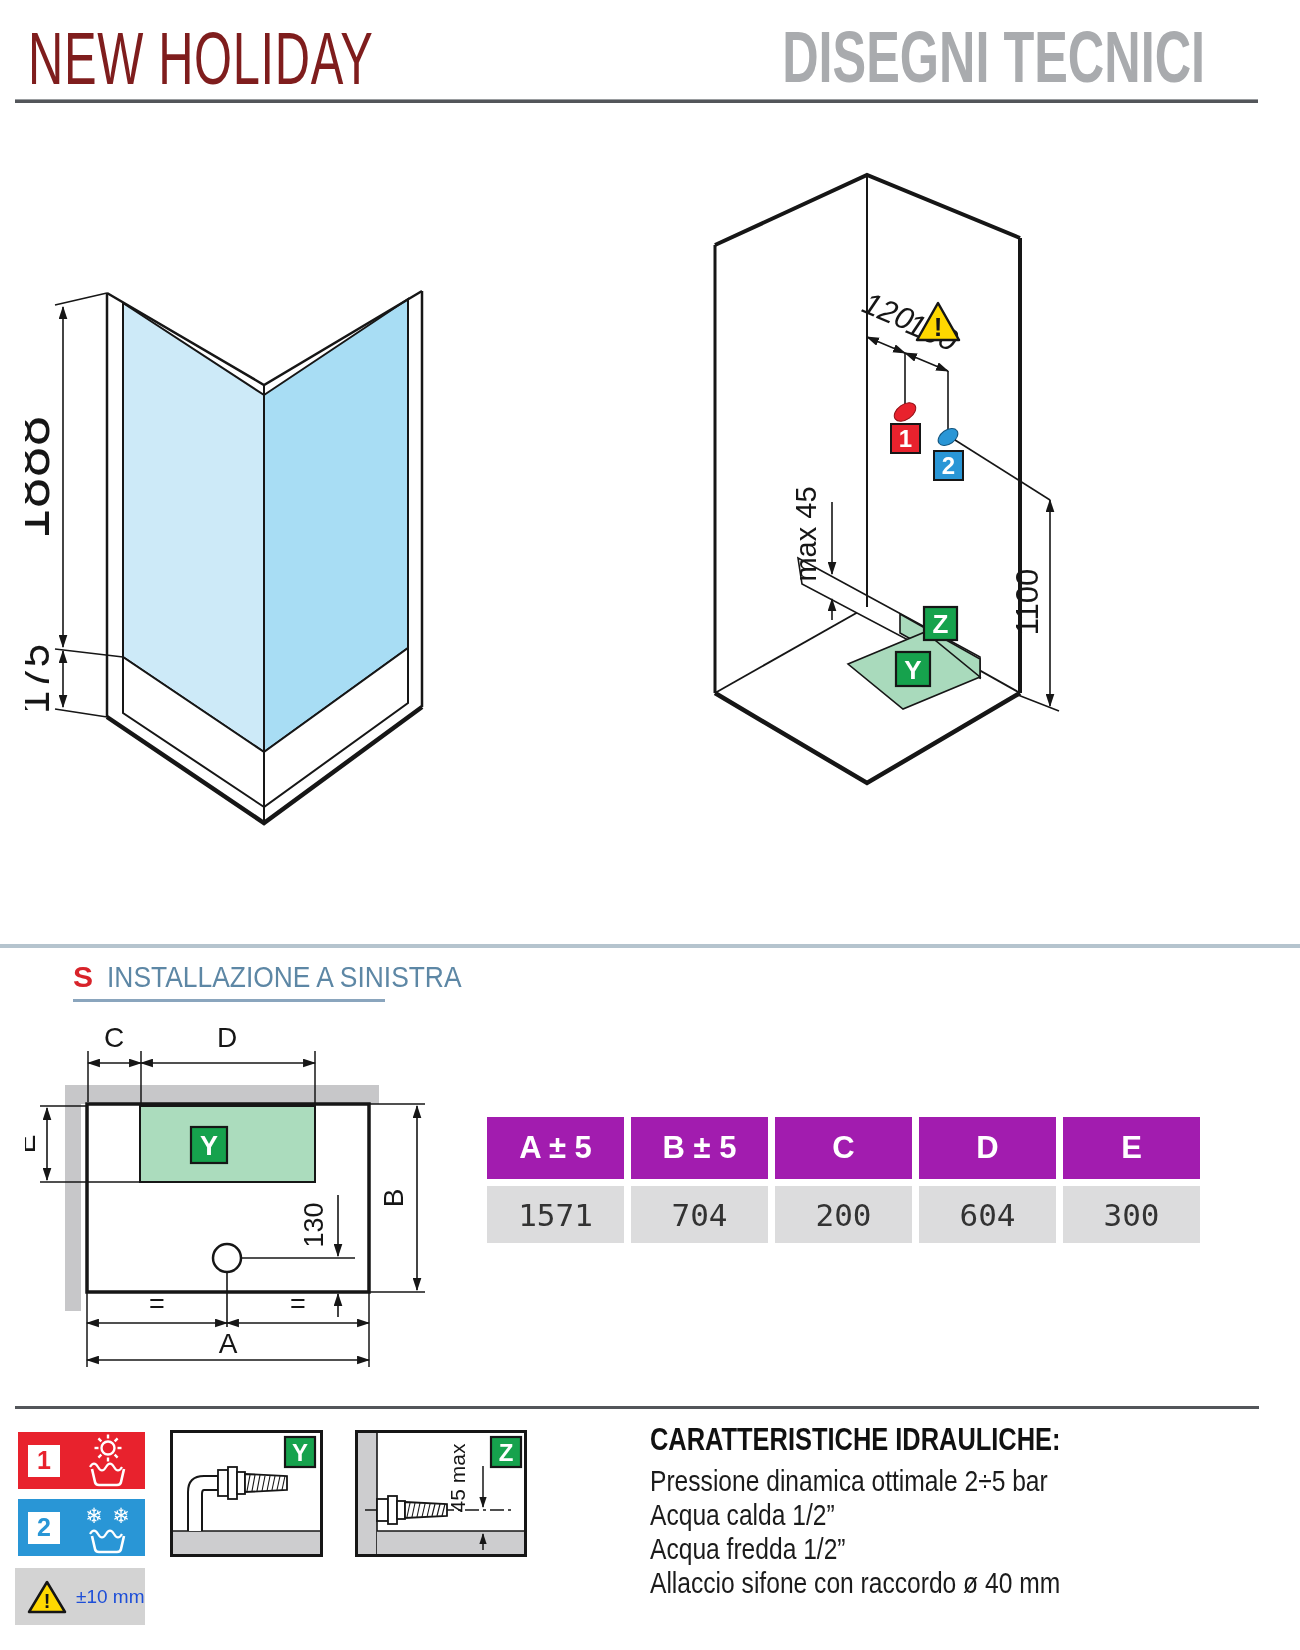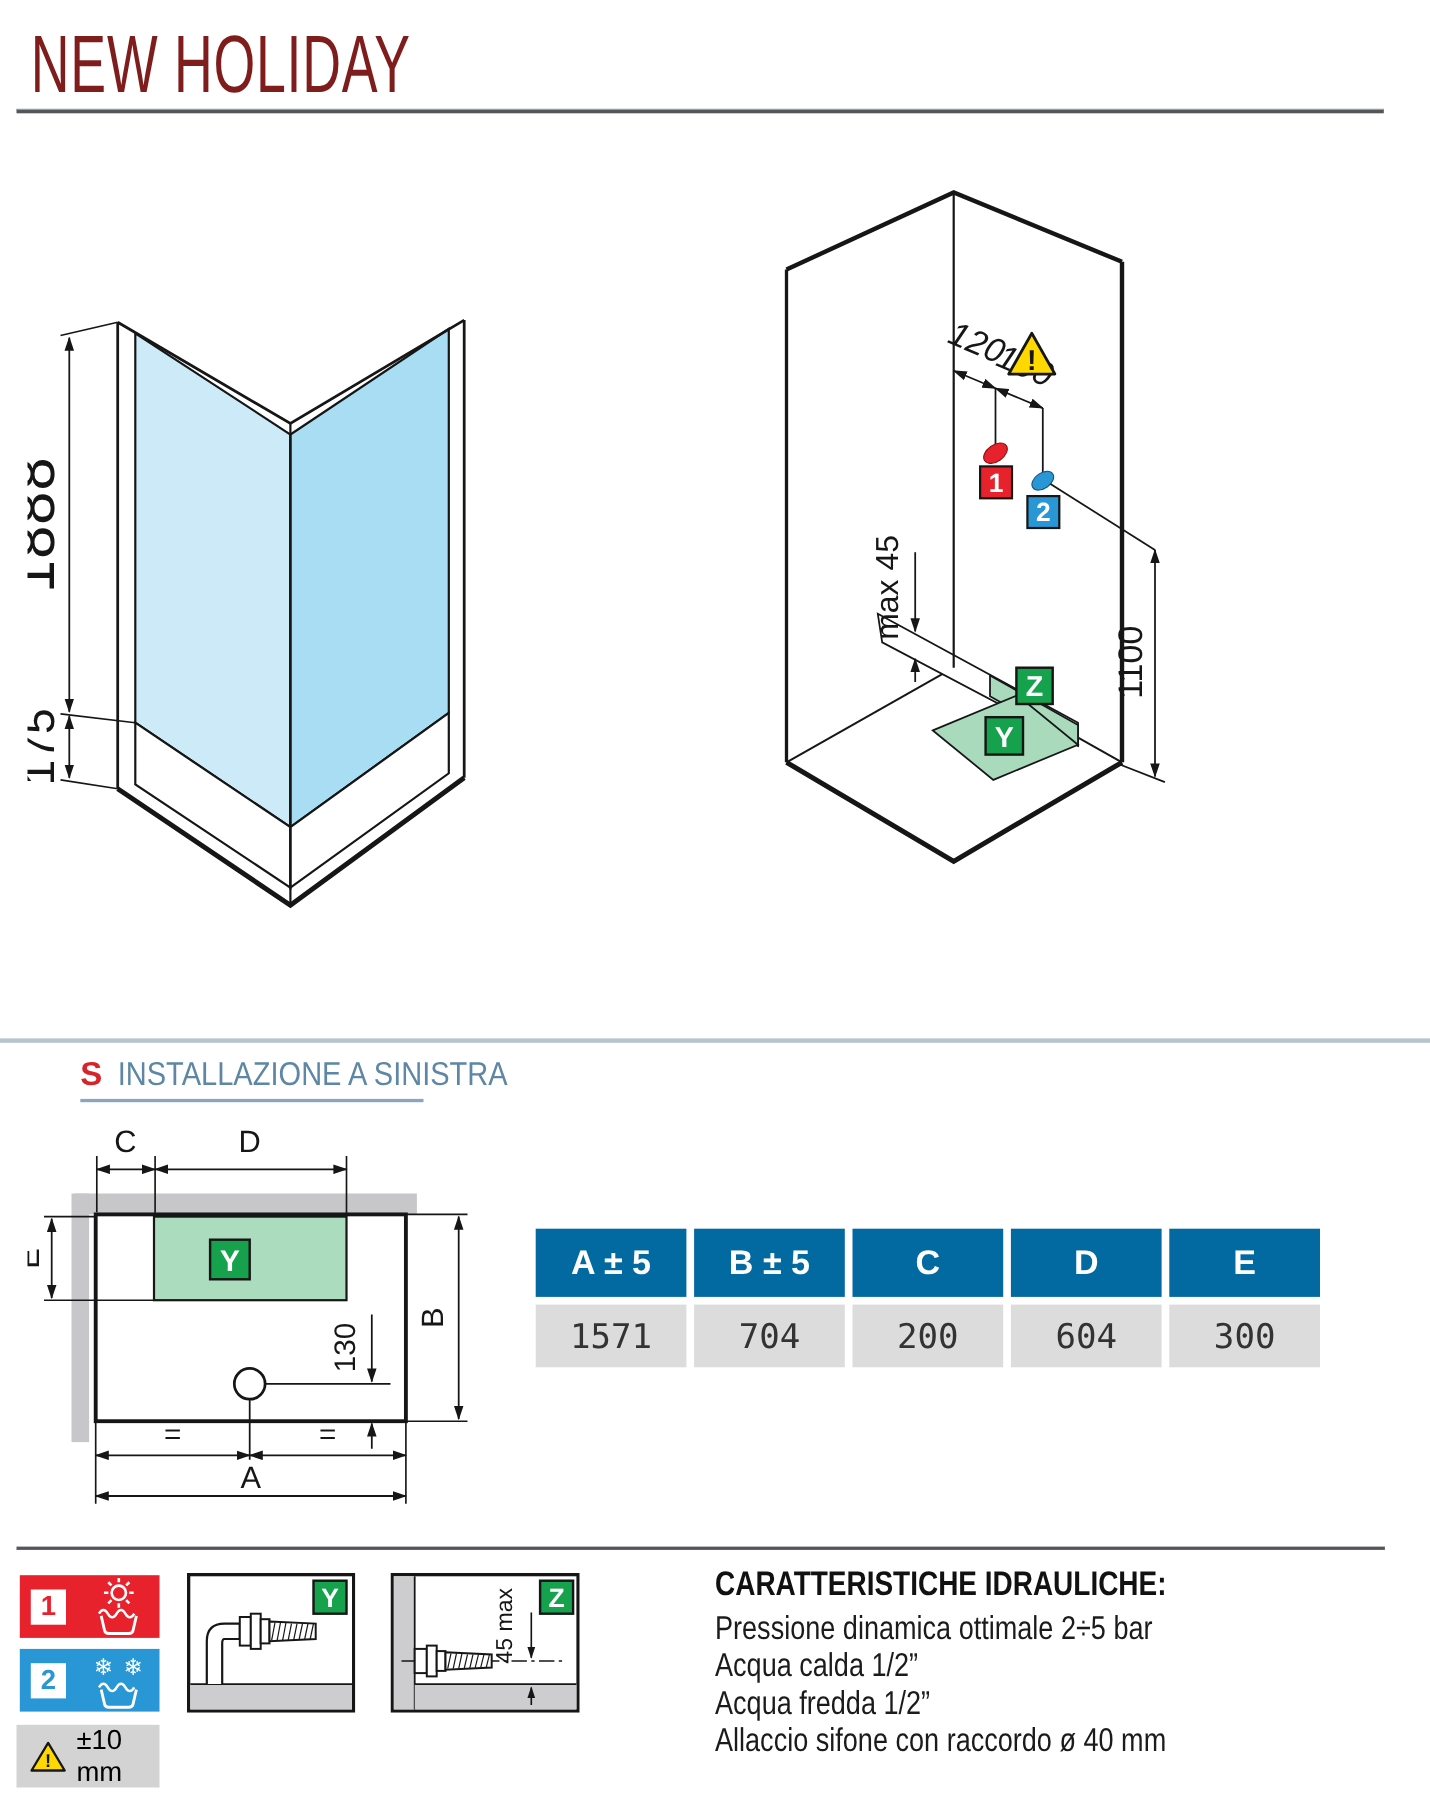--- a/index.html
+++ b/index.html
@@ -18,46 +18,47 @@
   #versione-bar{left:688px;top:797px;width:396px;height:56px;background:#c6dfec;display:flex;align-items:center;justify-content:center;}
   #versione-bar .t{font-size:39px;color:#111;display:inline-block;transform:scaleX(0.9);white-space:nowrap;}
   #versione-bar b{font-weight:700;}
   
   #plan-title{left:73px;top:960px;font-size:30px;}
   #plan-title .s{color:#d8232a;font-weight:700;margin-right:14px;}
   #plan-title .t{color:#5d87a5;display:inline-block;transform:scaleX(0.88);transform-origin:0 50%;letter-spacing:0px;white-space:nowrap;}
   .plan-underline{left:73px;top:999px;width:312px;height:3px;background:#8aa5bd;}
   
   #dims-table{left:487px;top:1117px;width:713px;display:grid;grid-template-columns:repeat(5,1fr);gap:7px;}
-  #dims-table .h{height:62px;background:#0369a1;color:#fff;font-weight:700;font-size:31px;display:flex;align-items:center;justify-content:center;}
+  #dims-table .h{height:62px;background:#a21caf;color:#fff;font-weight:700;font-size:31px;display:flex;align-items:center;justify-content:center;}
   #dims-table .v{height:57px;background:#dcdcdd;color:#333;font-size:31px;font-family:"DejaVu Sans Mono",monospace;display:flex;align-items:center;justify-content:center;}
   
   .hotbox{left:18px;top:1432px;width:127px;height:57px;background:#e8222d;display:flex;align-items:center;}
   .coldbox{left:18px;top:1499px;width:127px;height:57px;background:#2996d6;display:flex;align-items:center;}
   .num-sq{width:32px;height:32px;background:#fff;margin-left:10px;display:flex;align-items:center;justify-content:center;font-weight:700;font-size:25px;}
   .hotbox .num-sq{color:#e8222d;}
   .coldbox .num-sq{color:#2996d6;}
   .legicon{margin-left:auto;margin-right:10px;}
   .panel{position:absolute;background:#fff;}
   #y-panel{left:170px;top:1430px;}
   #z-panel{left:355px;top:1430px;}
   .tolbox{left:15px;top:1568px;width:130px;height:57px;background:#d3d3d3;display:flex;align-items:center;gap:9px;padding-left:12px;box-sizing:border-box;}
-  .tolbox span{font-size:25px;color:#000000;}
+  .tolbox span{font-size:19px;color:#1d4ed8;}
   
   #hydraulics{left:650px;top:1422px;width:640px;transform:scaleX(0.82);transform-origin:0 0;}
   #hydraulics .title{font-size:31px;font-weight:700;color:#111;margin-bottom:6px;white-space:nowrap;}
   #hydraulics .line{font-size:30px;color:#1b1b1b;line-height:34px;white-space:nowrap;}
   svg text{font-family:"Liberation Sans",sans-serif;}
 </style>
 </head>
 <body>
 
 <div id="page">
 
   <div class="abs" id="product-title"><span class="cond">NEW HOLIDAY</span></div>
+  <div class="abs" id="page-title"><span class="cond">DISEGNI TECNICI</span></div>
   <div class="abs hdr-divider"></div>
 
   <svg class="abs" style="left:25px;top:255px;" width="430" height="580" viewBox="0 0 430 580">
     <defs>
       <marker id="aL" viewBox="0 0 12 8" refX="11" refY="4" markerWidth="13" markerHeight="9" markerUnits="userSpaceOnUse" orient="auto-start-reverse">
         <path d="M0,0 L12,4 L0,8 Z" fill="#161616"></path>
       </marker>
     </defs>
     <polygon points="98,48 239,140 239,497 98,402" fill="#cdeaf8" stroke="#161616" stroke-width="2"></polygon>
     <polygon points="239,140 383,44 383,393 239,497" fill="#a8ddf4" stroke="#161616" stroke-width="2"></polygon>

